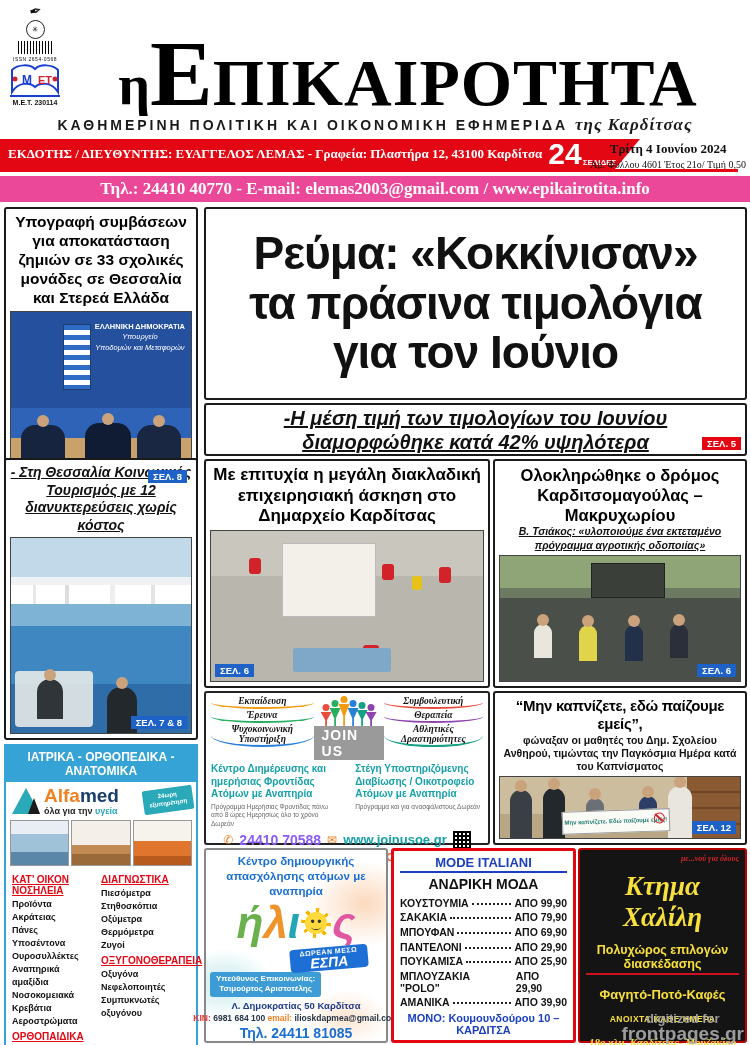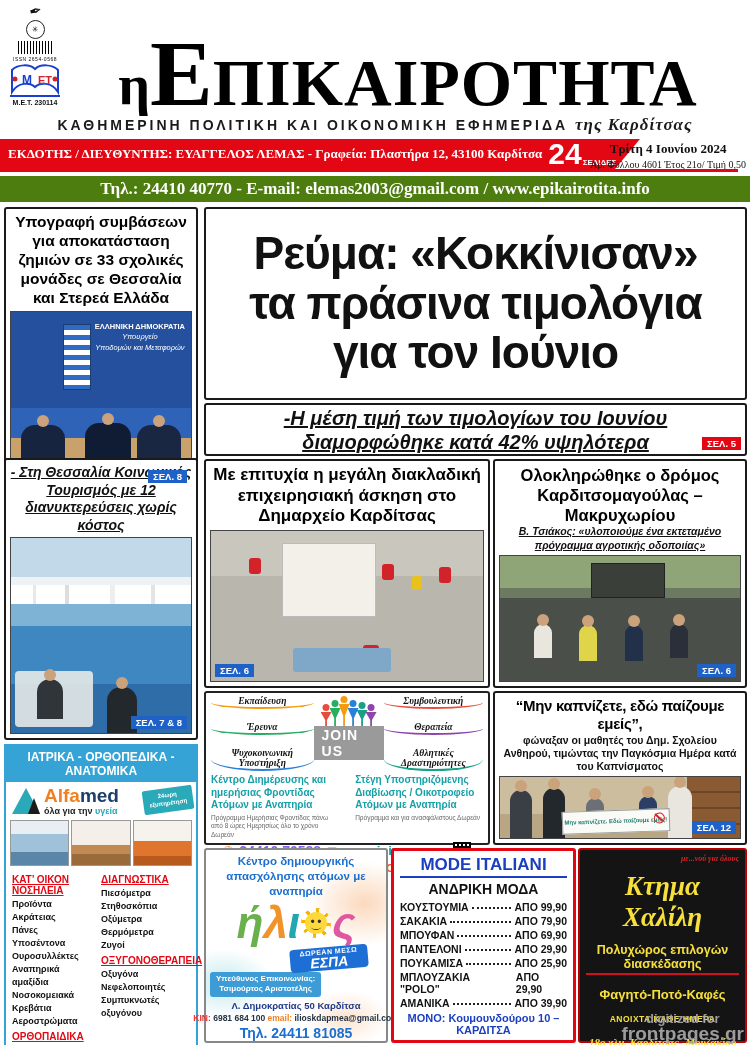--- a/index.html
+++ b/index.html
@@ -26,21 +26,21 @@
   .red-band{position:absolute;left:0;top:139px;width:640px;height:30px;background:#e30613;
             clip-path:polygon(0 0,640px 0,615px 100%,0 100%);display:flex;align-items:center;}
   .publisher{font-family:"Liberation Serif",serif;color:#fff;font-weight:bold;font-size:13px;padding-left:8px;white-space:nowrap;}
   .pages{display:flex;align-items:flex-end;margin-left:6px;color:#fff;}
   .pages-num{font-size:30px;font-weight:bold;line-height:.85;}
   .pages-lbl{font-size:8px;font-weight:bold;margin-left:1px;}
   .date-block{position:absolute;right:4px;top:141px;text-align:center;font-family:"Liberation Serif",serif;}
   .date-line{font-size:13px;font-weight:bold;}
   .issue-line{font-size:10px;margin-top:2px;}
   .red-rule{position:absolute;left:0;top:169px;width:738px;height:3px;background:#e30613;}
-  .blue-bar{position:absolute;left:0;top:176px;width:750px;height:26px;background:#4d7c0f;display:flex;align-items:center;justify-content:center;}
+  .blue-bar{position:absolute;left:0;top:176px;width:750px;height:26px;background:#ec4899;display:flex;align-items:center;justify-content:center;}
   .blue-bar span{color:#fff;font-family:"Liberation Serif",serif;font-weight:bold;font-size:17px;}
 
   
   .box{position:absolute;background:#fff;border:2px solid #1a1a1a;border-radius:3px;box-sizing:border-box;}
   .story{display:flex;flex-direction:column;padding:4px;}
   .story-title{font-weight:900;text-align:center;line-height:1.22;color:#000;}
   .story-sub{font-weight:bold;font-style:italic;text-align:center;text-decoration:underline;line-height:1.25;}
   .photo{position:relative;border:1px solid #444;flex:1;overflow:hidden;margin-top:3px;}
   .badge{position:absolute;right:4px;bottom:4px;background:#1e62c8;color:#fff;font-size:9.5px;font-weight:bold;padding:1px 5px;line-height:1.2;z-index:5;}
   .badge.red{background:#e30613;}
@@ -72,21 +72,21 @@
   .ph-bed{background:linear-gradient(180deg,#f4efe8 0 55%,#c08a52 55% 75%,#9a6a3a 75% 100%);}
   .ph-mat{background:linear-gradient(180deg,#f6f2ec 0 45%,#e0762e 45% 80%,#b85a1e 80% 100%);}
   .alfa-cols{display:flex;gap:4px;padding:3px 6px 0 6px;flex:1;}
   .alfa-col{width:50%;}
   .alfa-h{color:#e30613;font-weight:bold;font-size:10px;text-decoration:underline;margin:3px 0 2px 0;}
   .alfa-i{font-size:9px;font-weight:600;line-height:1.45;}
 
   
   .joinus{left:204px;top:691px;width:286px;height:154px;border:2px solid #222;padding:3px 5px;display:flex;flex-direction:column;}
   .ju-top{display:flex;justify-content:space-between;}
-  .ju-tags{display:flex;flex-direction:column;gap:13px;font-family:"Liberation Serif",serif;font-style:italic;font-weight:bold;font-size:9.5px;text-align:center;}
+  .ju-tags{display:flex;flex-direction:column;gap:1px;font-family:"Liberation Serif",serif;font-style:italic;font-weight:bold;font-size:9.5px;text-align:center;}
   .ju-tag{border-bottom:2px solid;border-radius:0 0 60% 60%;padding:0 3px 1px 3px;}
   .ju-c1{border-color:#f39c12;} .ju-c2{border-color:#27ae60;} .ju-c3{border-color:#2980d9;}
   .ju-c4{border-color:#e74c3c;} .ju-c5{border-color:#8e44ad;} .ju-c6{border-color:#16a085;}
   .ju-logo{display:flex;flex-direction:column;align-items:center;width:80px;}
   .ju-people{display:flex;align-items:flex-end;height:34px;}
   .pp{width:11px;margin:0 -1px;position:relative;}
   .pp::before{content:"";position:absolute;top:0;left:50%;transform:translateX(-50%);width:7px;height:7px;border-radius:50%;background:var(--c);}
   .pp::after{content:"";position:absolute;top:8px;left:0;right:0;bottom:0;background:var(--c);
              clip-path:polygon(0 0,100% 0,58% 45%,58% 100%,42% 100%,42% 45%);}
   .ju-box{background:#9a9a9a;color:#fff;font-weight:900;font-size:14px;letter-spacing:1px;padding:1px 8px;margin-top:-4px;z-index:2;}
@@ -123,21 +123,21 @@
   .espa-l1{font-size:7px;font-weight:bold;letter-spacing:.5px;}
   .espa-l2{font-size:14px;font-weight:900;font-style:italic;line-height:1;}
   .il-chip{background:#3d9bd6;color:#fff;border-radius:3px;padding:2px 6px;font-size:8px;font-weight:bold;text-align:center;line-height:1.3;align-self:flex-start;}
   .il-addr{font-size:9.5px;font-weight:bold;color:#1f3b8c;margin-top:3px;}
   .il-line{font-size:8.5px;font-weight:bold;margin-top:2px;white-space:nowrap;}
   .il-kin{color:#e33;} .il-mob{color:#234;} .il-maillbl{color:#f08122;} .il-mail{color:#234;}
   .il-phone{color:#1a6fd0;font-weight:900;font-size:14px;margin-top:2px;}
 
   
   .mode{left:391px;top:848px;width:185px;height:195px;border:3px solid #e30613;padding:4px 6px;display:flex;flex-direction:column;}
-  .mode-title{color:#1a3fc0;font-weight:900;font-size:17px;text-align:center;border-bottom:2px solid #1a3fc0;padding-bottom:1px;}
+  .mode-title{color:#1a3fc0;font-weight:900;font-size:13px;text-align:center;border-bottom:2px solid #1a3fc0;padding-bottom:1px;}
   .mode-sub{font-weight:bold;font-size:14px;text-align:center;margin:3px 0 2px 0;}
   .mode-rows{flex:1;display:flex;flex-direction:column;justify-content:space-evenly;}
   .mode-row{display:flex;align-items:baseline;font-weight:bold;font-size:10.5px;}
   .mode-dots{flex:1;border-bottom:2px dotted #222;margin:0 3px;transform:translateY(-2px);}
   .mode-foot{color:#1a3fc0;font-weight:bold;font-size:11px;text-align:center;margin-top:1px;}
 
   
   .halili{left:578px;top:848px;width:169px;height:195px;border:2px solid #b00;background:#141414;color:#f7e03c;
           padding:4px 6px;display:flex;flex-direction:column;align-items:center;text-align:center;}
   .hal-tag{align-self:flex-end;color:#d2232a;font-style:italic;font-weight:bold;font-size:8px;font-family:"Liberation Serif",serif;}

